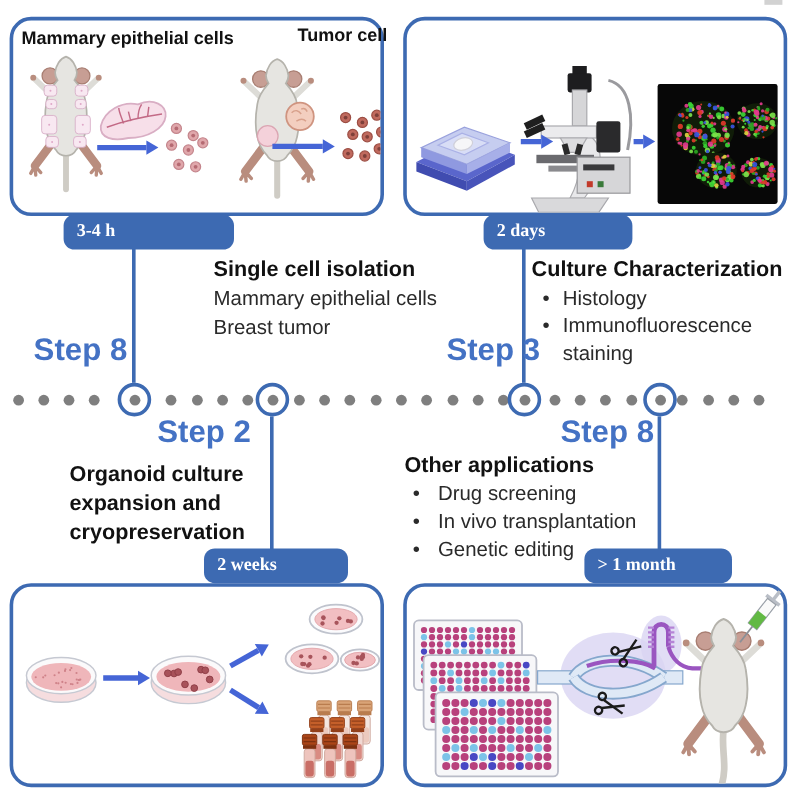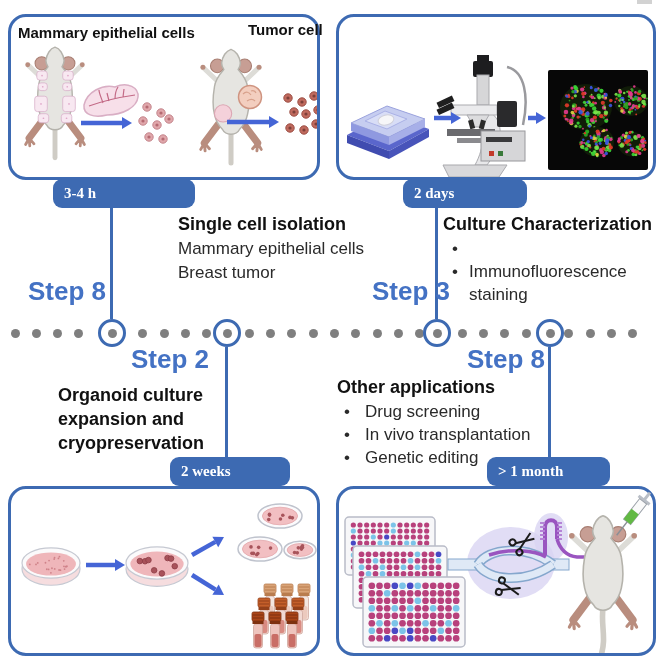--- a/index.html
+++ b/index.html
@@ -599,20 +599,21 @@
   <div class="txt-block" id="txt1">
     <div class="txt-title">Single cell isolation</div>
     <div>Mammary epithelial cells</div>
     <div>Breast tumor</div>
   </div>
 
   <div class="txt-block" id="txt3">
     <div class="txt-title">Culture Characterization</div>
     <div class="bullet-row">
       <span class="bullet-dot">•</span>
+      <span class="bullet-text">Histology</span>
     </div>
     <div class="bullet-row">
       <span class="bullet-dot">•</span>
       <span class="bullet-text">Immunofluorescence staining</span>
     </div>
   </div>
 
   <div class="txt-block" id="txt2">
     <div class="txt-title">Organoid culture
 expansion and

